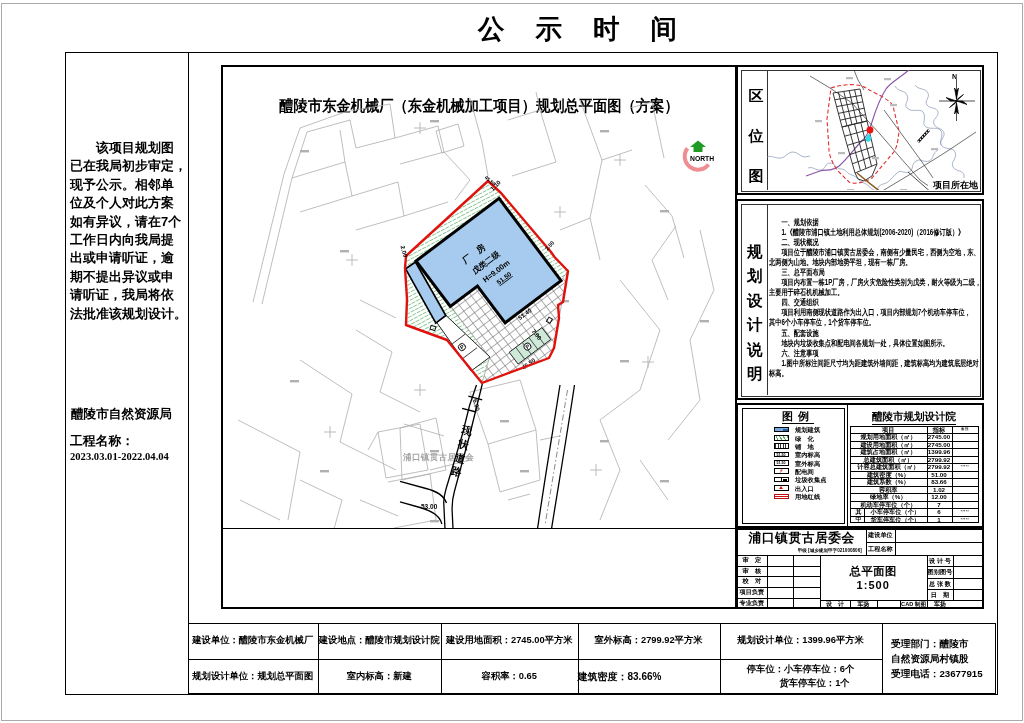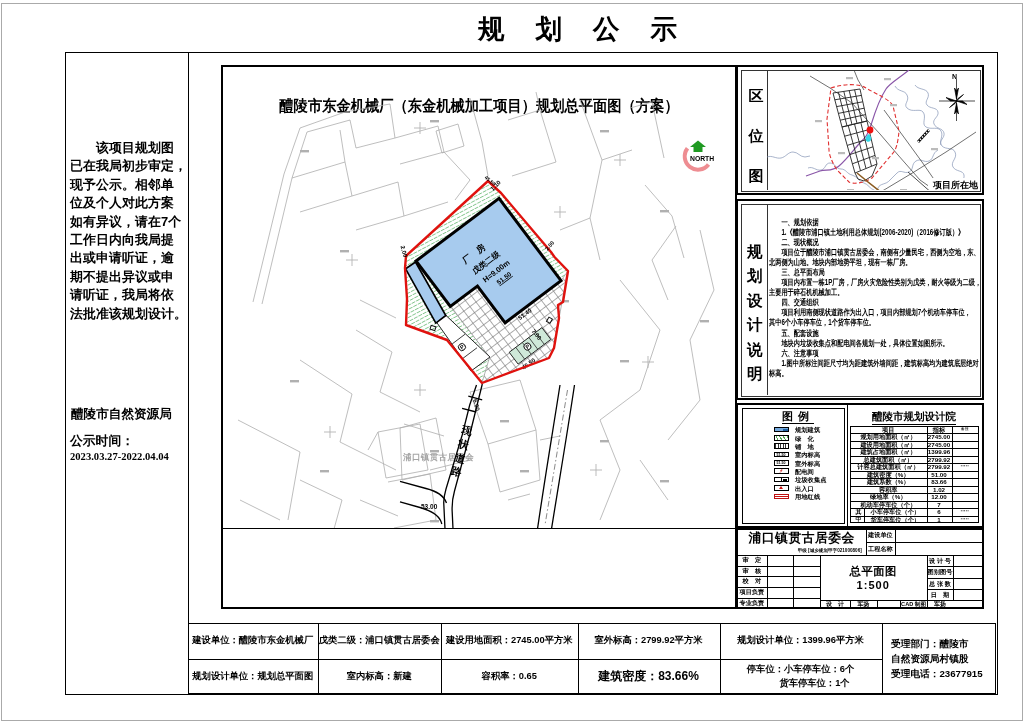--- a/index.html
+++ b/index.html
@@ -3,30 +3,30 @@
 <style>
 html,body{margin:0;padding:0;width:1024px;height:723px;background:#fff;overflow:hidden}
 body{font-family:"Liberation Sans",sans-serif;font-weight:bold;color:#000;position:relative}
 .abs{position:absolute}
 .inbx{position:absolute;border:0.8px solid #333}
 </style></head>
 <body>
 
 <div class="abs" style="left:1px;top:3px;width:1020px;height:716px;border:1px solid #aaa"></div>
 
-<div class="abs" style="left:478px;top:11px;font-size:26.5px;letter-spacing:31px;white-space:nowrap">规划公示</div>
+<div class="abs" style="left:478px;top:11px;font-size:26.5px;letter-spacing:31px;white-space:nowrap">公示时间</div>
 
 <div class="abs" style="left:65px;top:52px;width:931px;height:641px;border:1.4px solid #000"></div>
 
 <div class="abs" style="left:187.5px;top:52px;width:1.2px;height:641px;background:#000"></div>
 
 <div class="abs" style="left:70px;top:139px;font-size:12.9px;line-height:18.4px;letter-spacing:0.1px;white-space:nowrap">　　该项目规划图<br>已在我局初步审定，<br>现予公示。相邻单<br>位及个人对此方案<br>如有异议，请在7个<br>工作日内向我局提<br>出或申请听证，逾<br>期不提出异议或申<br>请听证，我局将依<br>法批准该规划设计。</div>
 <div class="abs" style="left:71px;top:406px;font-size:12.6px;white-space:nowrap">醴陵市自然资源局</div>
-<div class="abs" style="left:70px;top:433px;font-size:12.8px;white-space:nowrap">公示时间：</div>
-<div class="abs" style="left:70px;top:451px;font-size:10.6px;font-family:'Liberation Serif',serif;white-space:nowrap">2023.03.27-2022.04.04</div>
+<div class="abs" style="left:70px;top:433px;font-size:12.8px;white-space:nowrap">工程名称：</div>
+<div class="abs" style="left:70px;top:451px;font-size:10.6px;font-family:'Liberation Serif',serif;white-space:nowrap">2023.03.01-2022.04.04</div>
 
 <div class="abs" style="left:221px;top:65px;width:516px;height:544px;border:2.6px solid #000;box-sizing:border-box"></div>
 
 <div class="abs" style="left:221px;top:528.4px;width:516px;height:1.1px;background:#000"></div>
 <div class="abs" style="left:221px;top:96px;width:516px;text-align:center;font-size:15.5px;white-space:nowrap;transform:scaleX(0.92);transform-origin:center top">醴陵市东金机械厂（东金机械加工项目）规划总平面图（方案）</div>
 
 <div class="abs" style="left:224px;top:68px;width:510px;height:460px;overflow:hidden">
 <svg width="510" height="460" viewBox="224 68 510 460">
 <defs>
 <pattern id="hatch" width="3.6" height="5" patternUnits="userSpaceOnUse" patternTransform="rotate(62)">
@@ -408,22 +408,22 @@
 <div class="abs" style="left:926.8px;top:588.8px;width:26.4px;height:11.2px;font-size:6.2px;line-height:11.2px;text-align:center;letter-spacing:0px;white-space:nowrap">日　期</div>
 
 <div class="abs" style="left:188px;top:623px;width:808px;height:71px;border:1.1px solid #000;box-sizing:border-box"></div>
 <div class="abs" style="left:317.5px;top:623px;width:1.1px;height:71px;background:#000"></div>
 <div class="abs" style="left:441.0px;top:623px;width:1.1px;height:71px;background:#000"></div>
 <div class="abs" style="left:577.5px;top:623px;width:1.1px;height:71px;background:#000"></div>
 <div class="abs" style="left:719.5px;top:623px;width:1.1px;height:71px;background:#000"></div>
 <div class="abs" style="left:881.5px;top:623px;width:1.1px;height:71px;background:#000"></div>
 <div class="abs" style="left:188px;top:658.5px;width:693.5px;height:1.1px;background:#000"></div>
 <div class="abs" style="left:188.0px;top:623px;width:129.5px;height:35.5px;font-size:9.3px;line-height:35.5px;text-align:center;white-space:nowrap">建设单位：醴陵市东金机械厂</div>
-<div class="abs" style="left:317.5px;top:623px;width:123.5px;height:35.5px;font-size:9.3px;line-height:35.5px;text-align:center;white-space:nowrap">戊类二级：浦口镇贯古居委会</div>
+<div class="abs" style="left:317.5px;top:623px;width:123.5px;height:35.5px;font-size:9.3px;line-height:35.5px;text-align:center;white-space:nowrap">建设地点：醴陵市规划设计院</div>
 <div class="abs" style="left:441.0px;top:623px;width:136.5px;height:35.5px;font-size:9.3px;line-height:35.5px;text-align:center;white-space:nowrap">建设用地面积：2745.00平方米</div>
 <div class="abs" style="left:577.5px;top:623px;width:142.0px;height:35.5px;font-size:9.3px;line-height:35.5px;text-align:center;white-space:nowrap">室外标高：2799.92平方米</div>
 <div class="abs" style="left:719.5px;top:623px;width:162.0px;height:35.5px;font-size:9.3px;line-height:35.5px;text-align:center;white-space:nowrap">规划设计单位：1399.96平方米</div>
 <div class="abs" style="left:188.0px;top:658.5px;width:129.5px;height:35.5px;font-size:9.3px;line-height:35.5px;text-align:center;white-space:nowrap">规划设计单位：规划总平面图</div>
 <div class="abs" style="left:317.5px;top:658.5px;width:123.5px;height:35.5px;font-size:9.3px;line-height:35.5px;text-align:center;white-space:nowrap">室内标高：新建</div>
 <div class="abs" style="left:441.0px;top:658.5px;width:136.5px;height:35.5px;font-size:9.3px;line-height:35.5px;text-align:center;white-space:nowrap">容积率：0.65</div>
-<div class="abs" style="left:577.5px;top:658.5px;width:142.0px;height:35.5px;font-size:12px;line-height:35.5px;text-align:center;white-space:nowrap">建筑密度：83.66%</div>
+<div class="abs" style="left:577.5px;top:658.5px;width:142.0px;height:35.5px;font-size:10px;line-height:35.5px;white-space:nowrap">建筑密度：83.66%</div>
 <div class="abs" style="left:719.5px;top:658.5px;width:162px;height:35.5px;font-size:9.3px;line-height:14.5px;text-align:center;padding-top:3px;box-sizing:border-box">停车位：小车停车位：6个<br><span style="margin-left:28px">货车停车位：1个</span></div>
 <div class="abs" style="left:891px;top:636px;width:105px;font-size:9.7px;line-height:15.2px;text-align:left;white-space:nowrap">受理部门：醴陵市<br>自然资源局村镇股<br>受理电话：23677915</div>
 
 </body></html>

